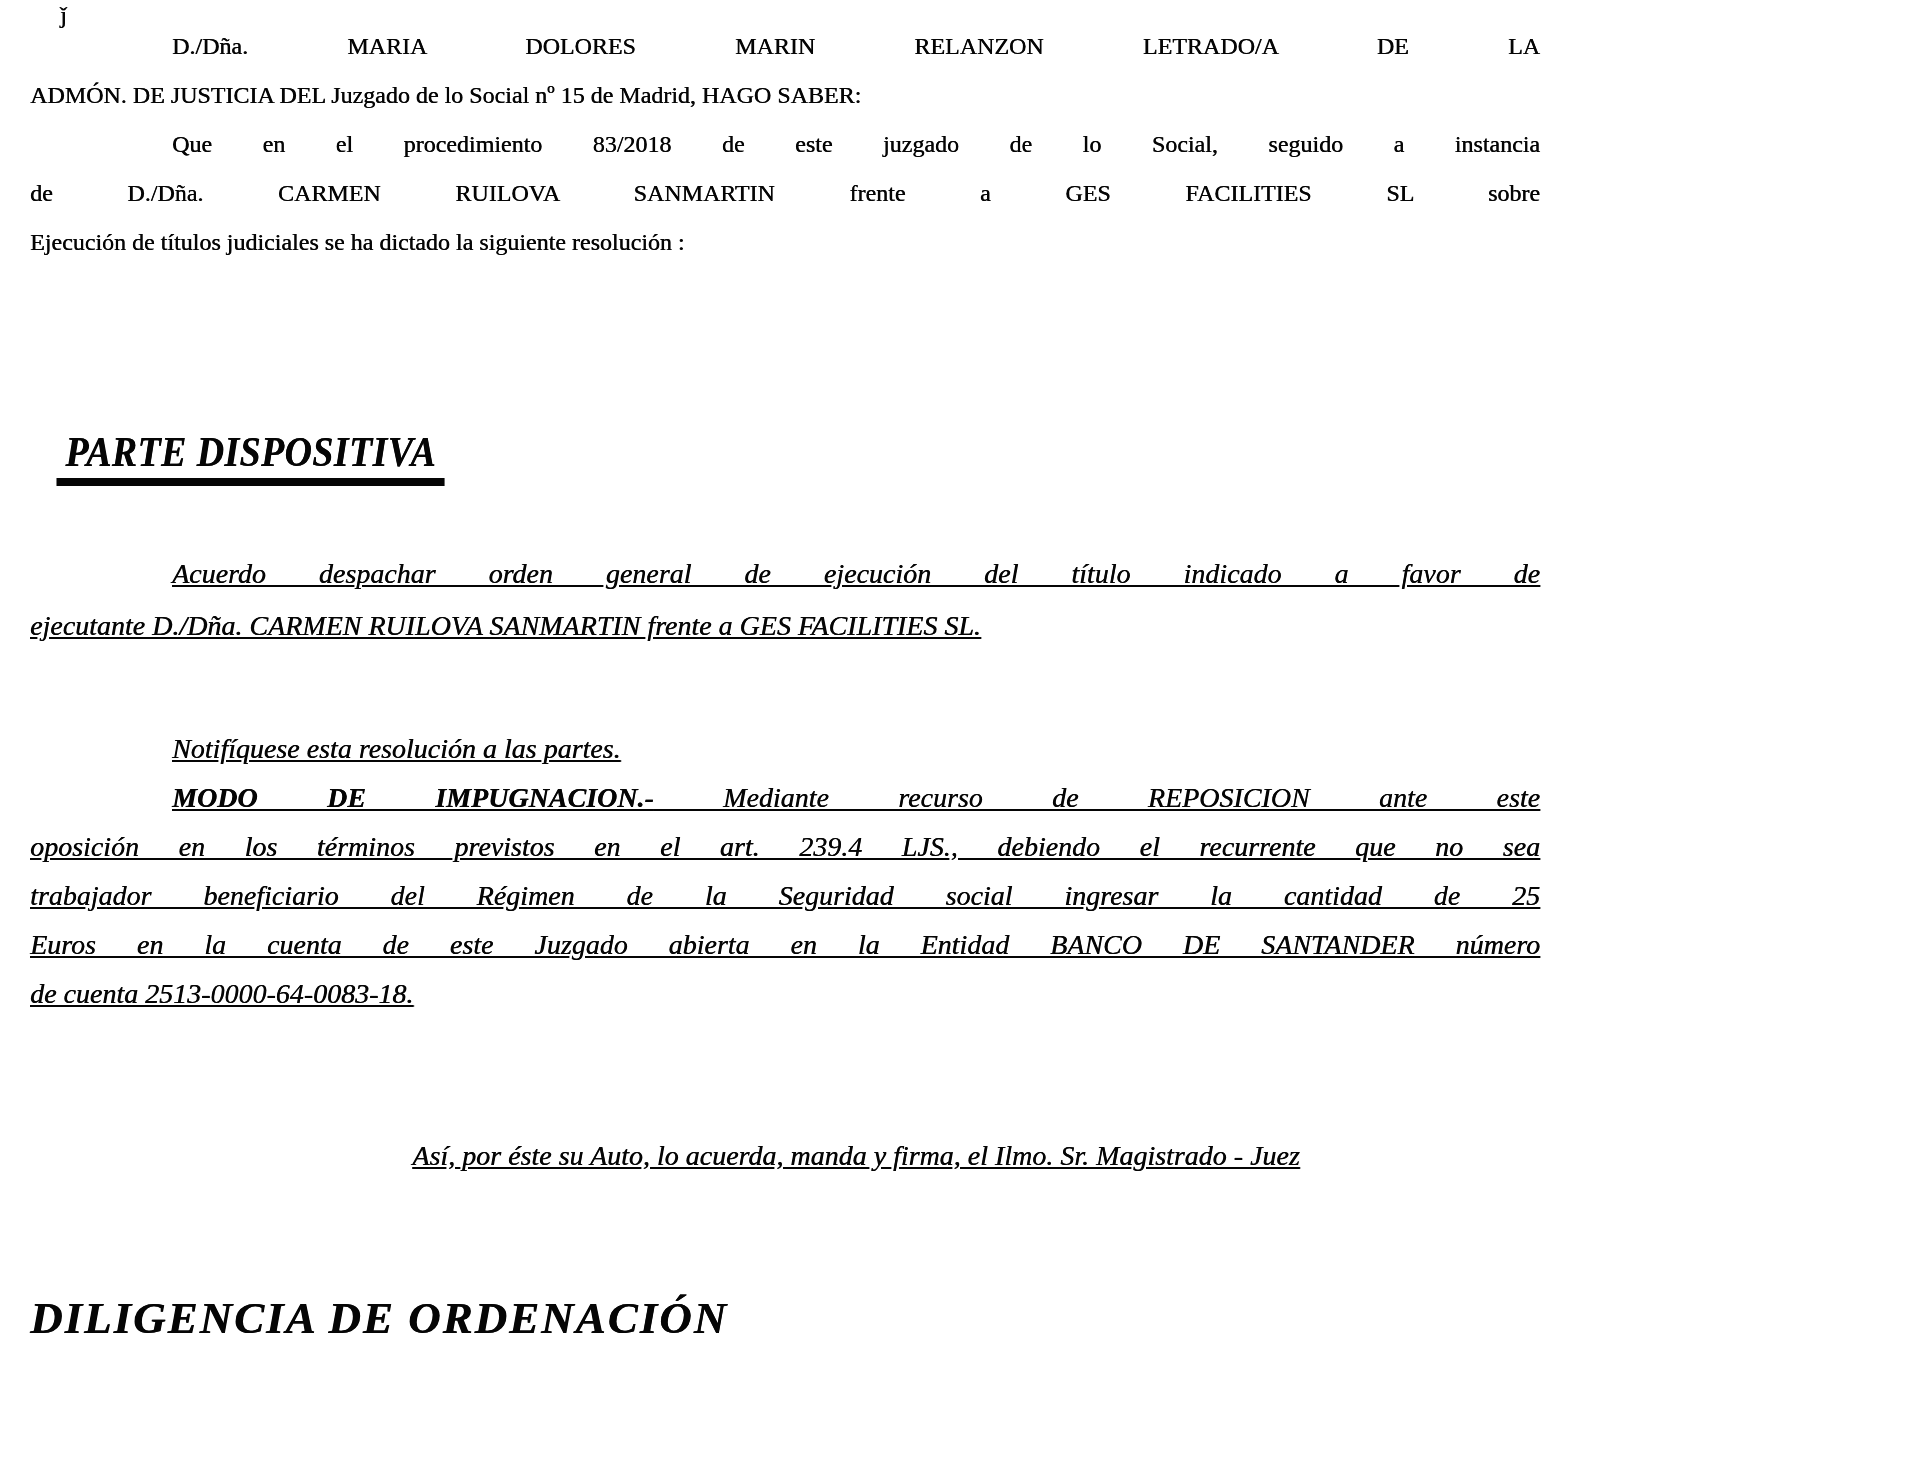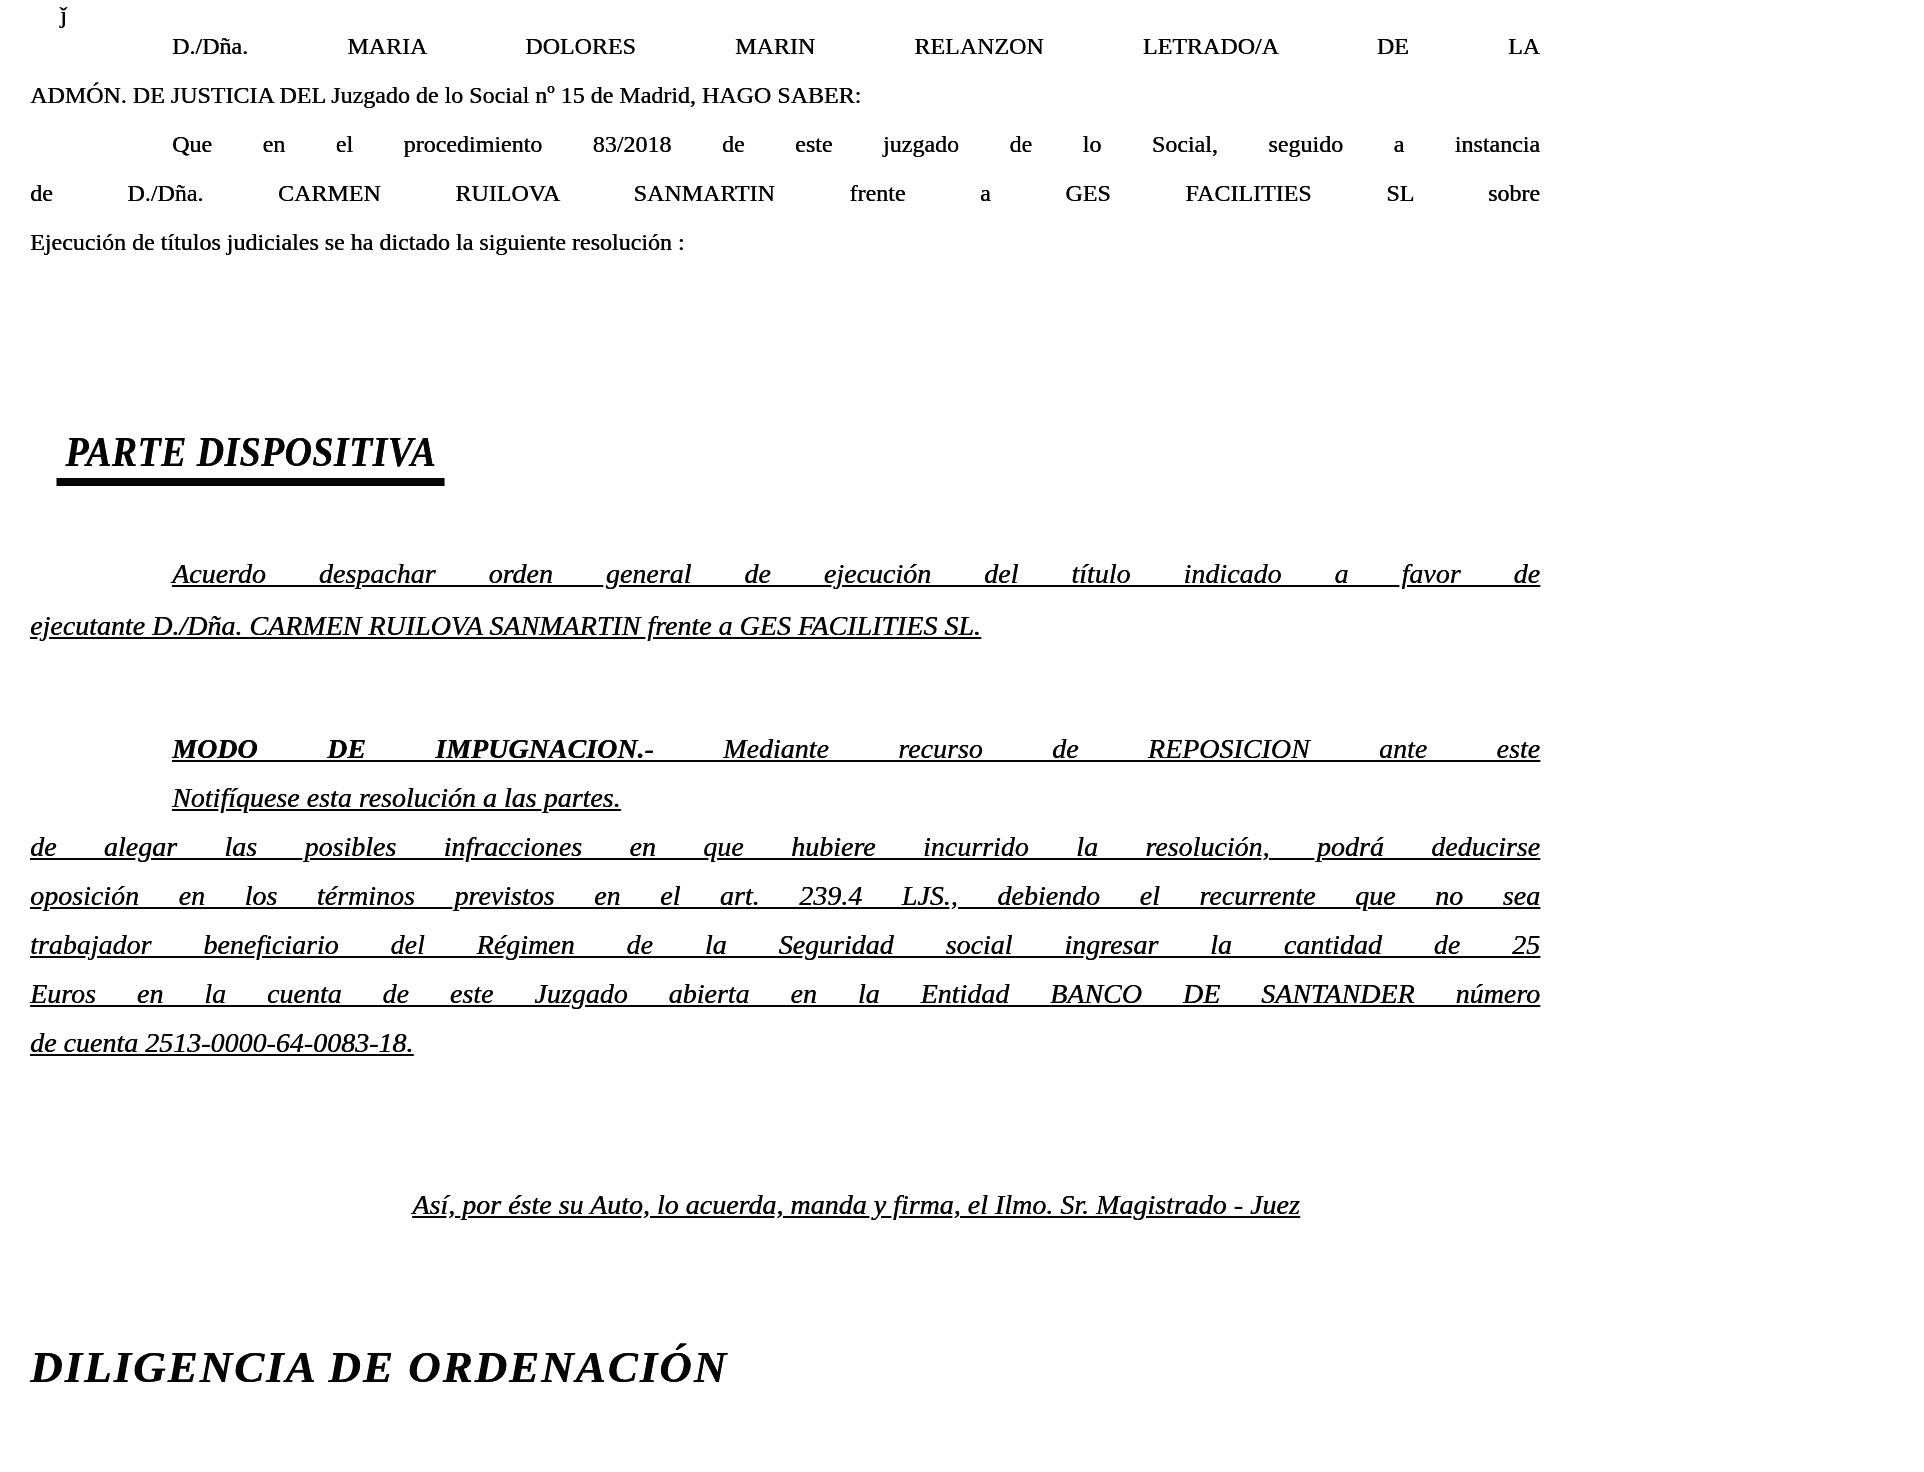--- a/index.html
+++ b/index.html
@@ -75,23 +75,22 @@
   <div class="blk-h1">
     <span class="h1">PARTE DISPOSITIVA</span>
   </div>
 
   <section class="blk-order it">
     <div class="ln j ind">Acuerdo despachar orden general de ejecución del título indicado a favor de</div>
     <div class="ln">ejecutante D./Dña. CARMEN RUILOVA SANMARTIN frente a GES FACILITIES SL.</div>
   </section>
 
   <section class="blk-appeal it">
+    <div class="ln ind">Notifíquese esta resolución a las partes.</div>
     <div class="ln j ind"><span class="b">MODO DE IMPUGNACION.-</span><span> Mediante recurso de REPOSICION ante este</span></div>
-    <div class="ln ind">Notifíquese esta resolución a las partes.</div>
-    <div class="ln j">de alegar las posibles infracciones en que hubiere incurrido la resolución, podrá deducirse</div>
     <div class="ln j">oposición en los términos previstos en el art. 239.4 LJS., debiendo el recurrente que no sea</div>
     <div class="ln j">trabajador   beneficiario del Régimen de la Seguridad social ingresar la cantidad de 25</div>
     <div class="ln j">Euros en la cuenta de este Juzgado abierta en la Entidad BANCO DE SANTANDER número</div>
     <div class="ln">de cuenta 2513-0000-64-0083-18.</div>
   </section>
 
   <section class="blk-closing it">
     <div class="ln ind">Así, por éste su Auto, lo acuerda, manda y firma, el Ilmo. Sr. Magistrado - Juez</div>
   </section>
 

